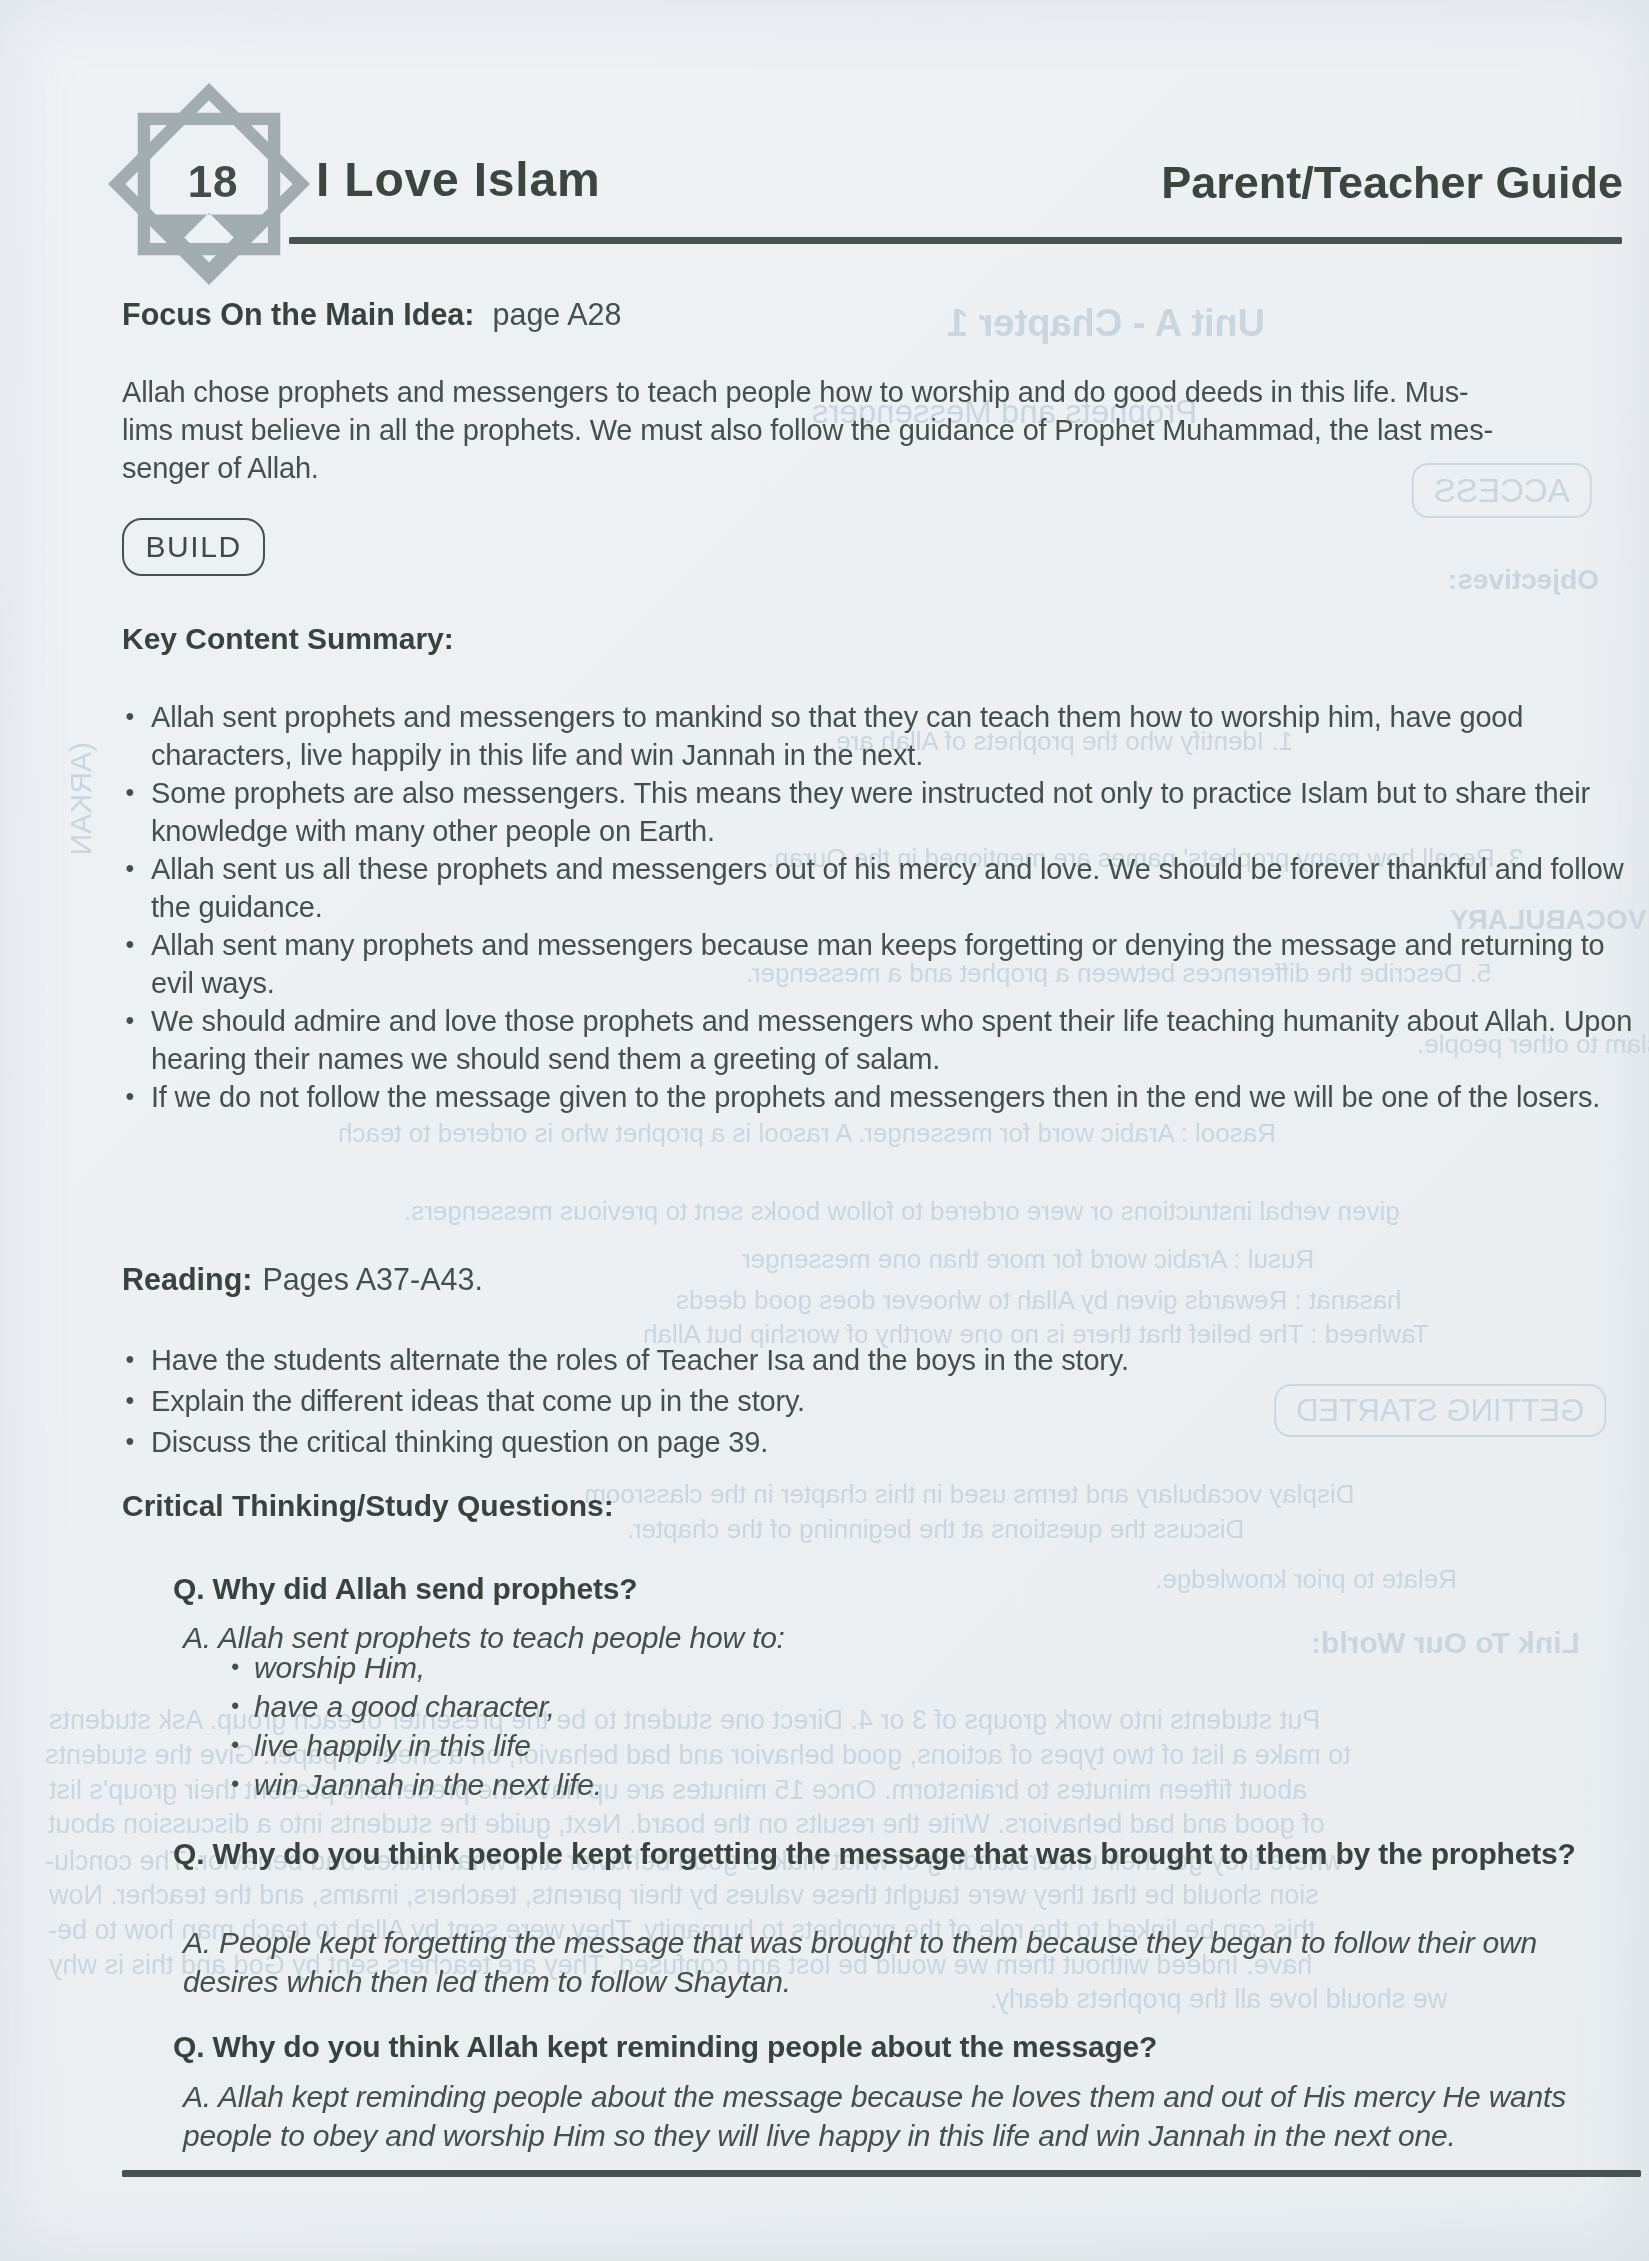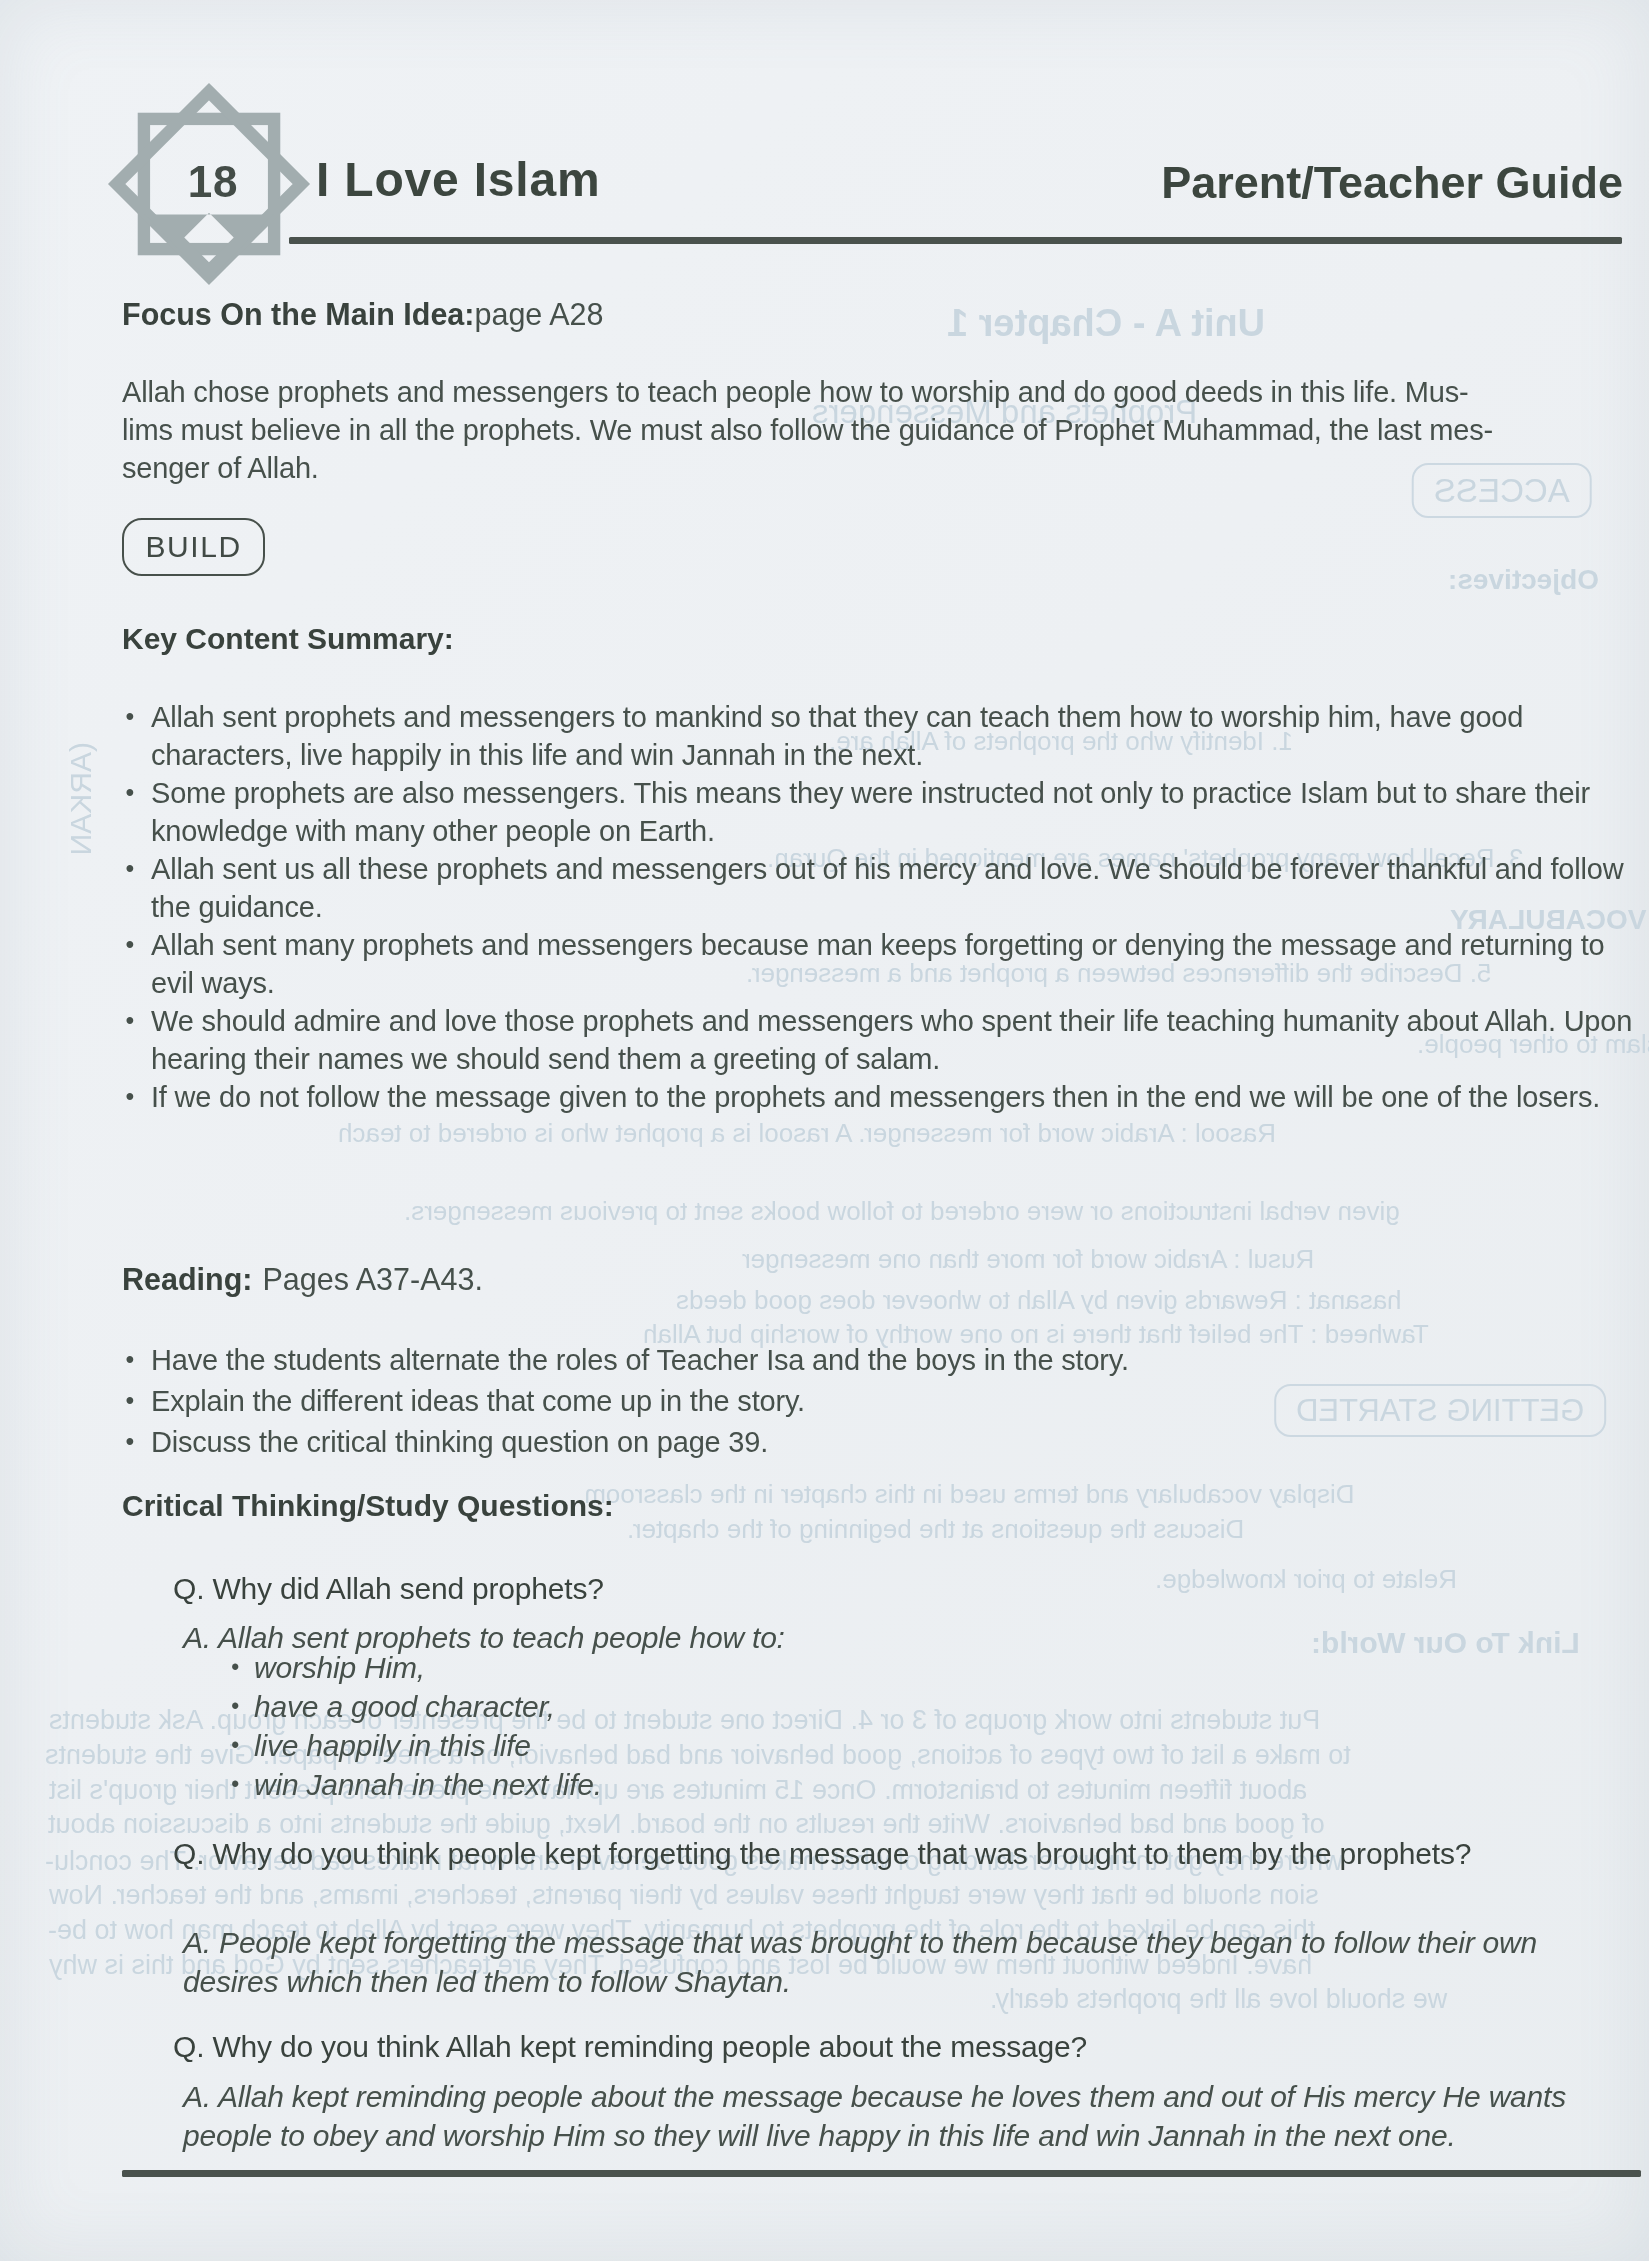--- a/index.html
+++ b/index.html
@@ -16,35 +16,35 @@
   .book-title{position:absolute;left:316px;top:152px;font-size:48px;font-weight:bold;
     color:#3c463f;letter-spacing:0.8px;white-space:nowrap;}
   .guide-title{position:absolute;right:26px;top:157px;font-size:45px;font-weight:bold;
     color:#3c463f;white-space:nowrap;}
   .rule{position:absolute;background:#4a524d;height:7.4px;border-radius:1.6px;}
   .rule.top{left:289px;width:1333px;top:237px;}
   .rule.bottom{left:122px;width:1519px;top:2170px;}
   
   .line-label{font-weight:bold;color:#39423d;}
   .focus{left:122px;top:297px;font-size:30.5px;}
-  .focus .val{margin-left:0;}
+  .focus .val{margin-left:18px;}
   .intro{left:122px;top:373px;width:1526px;font-size:29px;line-height:38px;letter-spacing:-0.2px;}
   .badge{left:122px;top:518px;display:inline-block;border:2.5px solid #47504b;border-radius:20px;
     padding:10px 21.4px;font-size:30px;color:#414a45;letter-spacing:1.6px;}
   .kc-head{left:122px;top:622px;font-size:30px;font-weight:bold;color:#39423d;}
   ul.bullets{margin:0;padding:0;list-style:none;}
   .kc-list{left:124px;top:698px;width:1509px;font-size:29px;line-height:38px;letter-spacing:-0.2px;}
   .bullets li{position:relative;padding-left:27px;}
   .bullets li::before{content:"\2022";position:absolute;left:1.6px;top:-0.8px;font-size:25px;}
   .reading{left:122px;top:1262px;font-size:30.5px;}
   .reading .val{margin-left:10px;}
   .rd-list{left:124px;top:1340px;width:1509px;font-size:29px;line-height:41px;letter-spacing:-0.2px;}
   .crit-head{left:122px;top:1489px;font-size:30px;font-weight:bold;color:#39423d;}
   .qa{left:173px;width:1468px;font-size:30px;line-height:39px;letter-spacing:-0.2px;}
-  .qa .q{margin:0;font-weight:normal;color:#39423d;}
+  .qa .q{margin:0;font-weight:bold;color:#39423d;}
   .qa .a{margin:10px;font-style:italic;}
   .pt-list{margin:0 0 0 58px;padding:0;list-style:none;font-style:italic;}
   .pt-list li{position:relative;padding-left:23px;line-height:39px;}
   .pt-list li::before{content:"\2022";position:absolute;left:0;top:0;font-size:23px;}
   
   .bleed-layer{position:absolute;inset:0;pointer-events:none;}
   .bleed{position:absolute;color:#c9d6df;white-space:nowrap;transform:scaleX(-1);
     filter:blur(0.5px);font-size:26px;}
   .bleed.boxed{border:2.5px solid #ccd8e1;border-radius:16.5px;padding:6.6px 20px;}
   .bleed.vert{transform:scaleX(-1) rotate(90deg);transform-origin:left top;}

